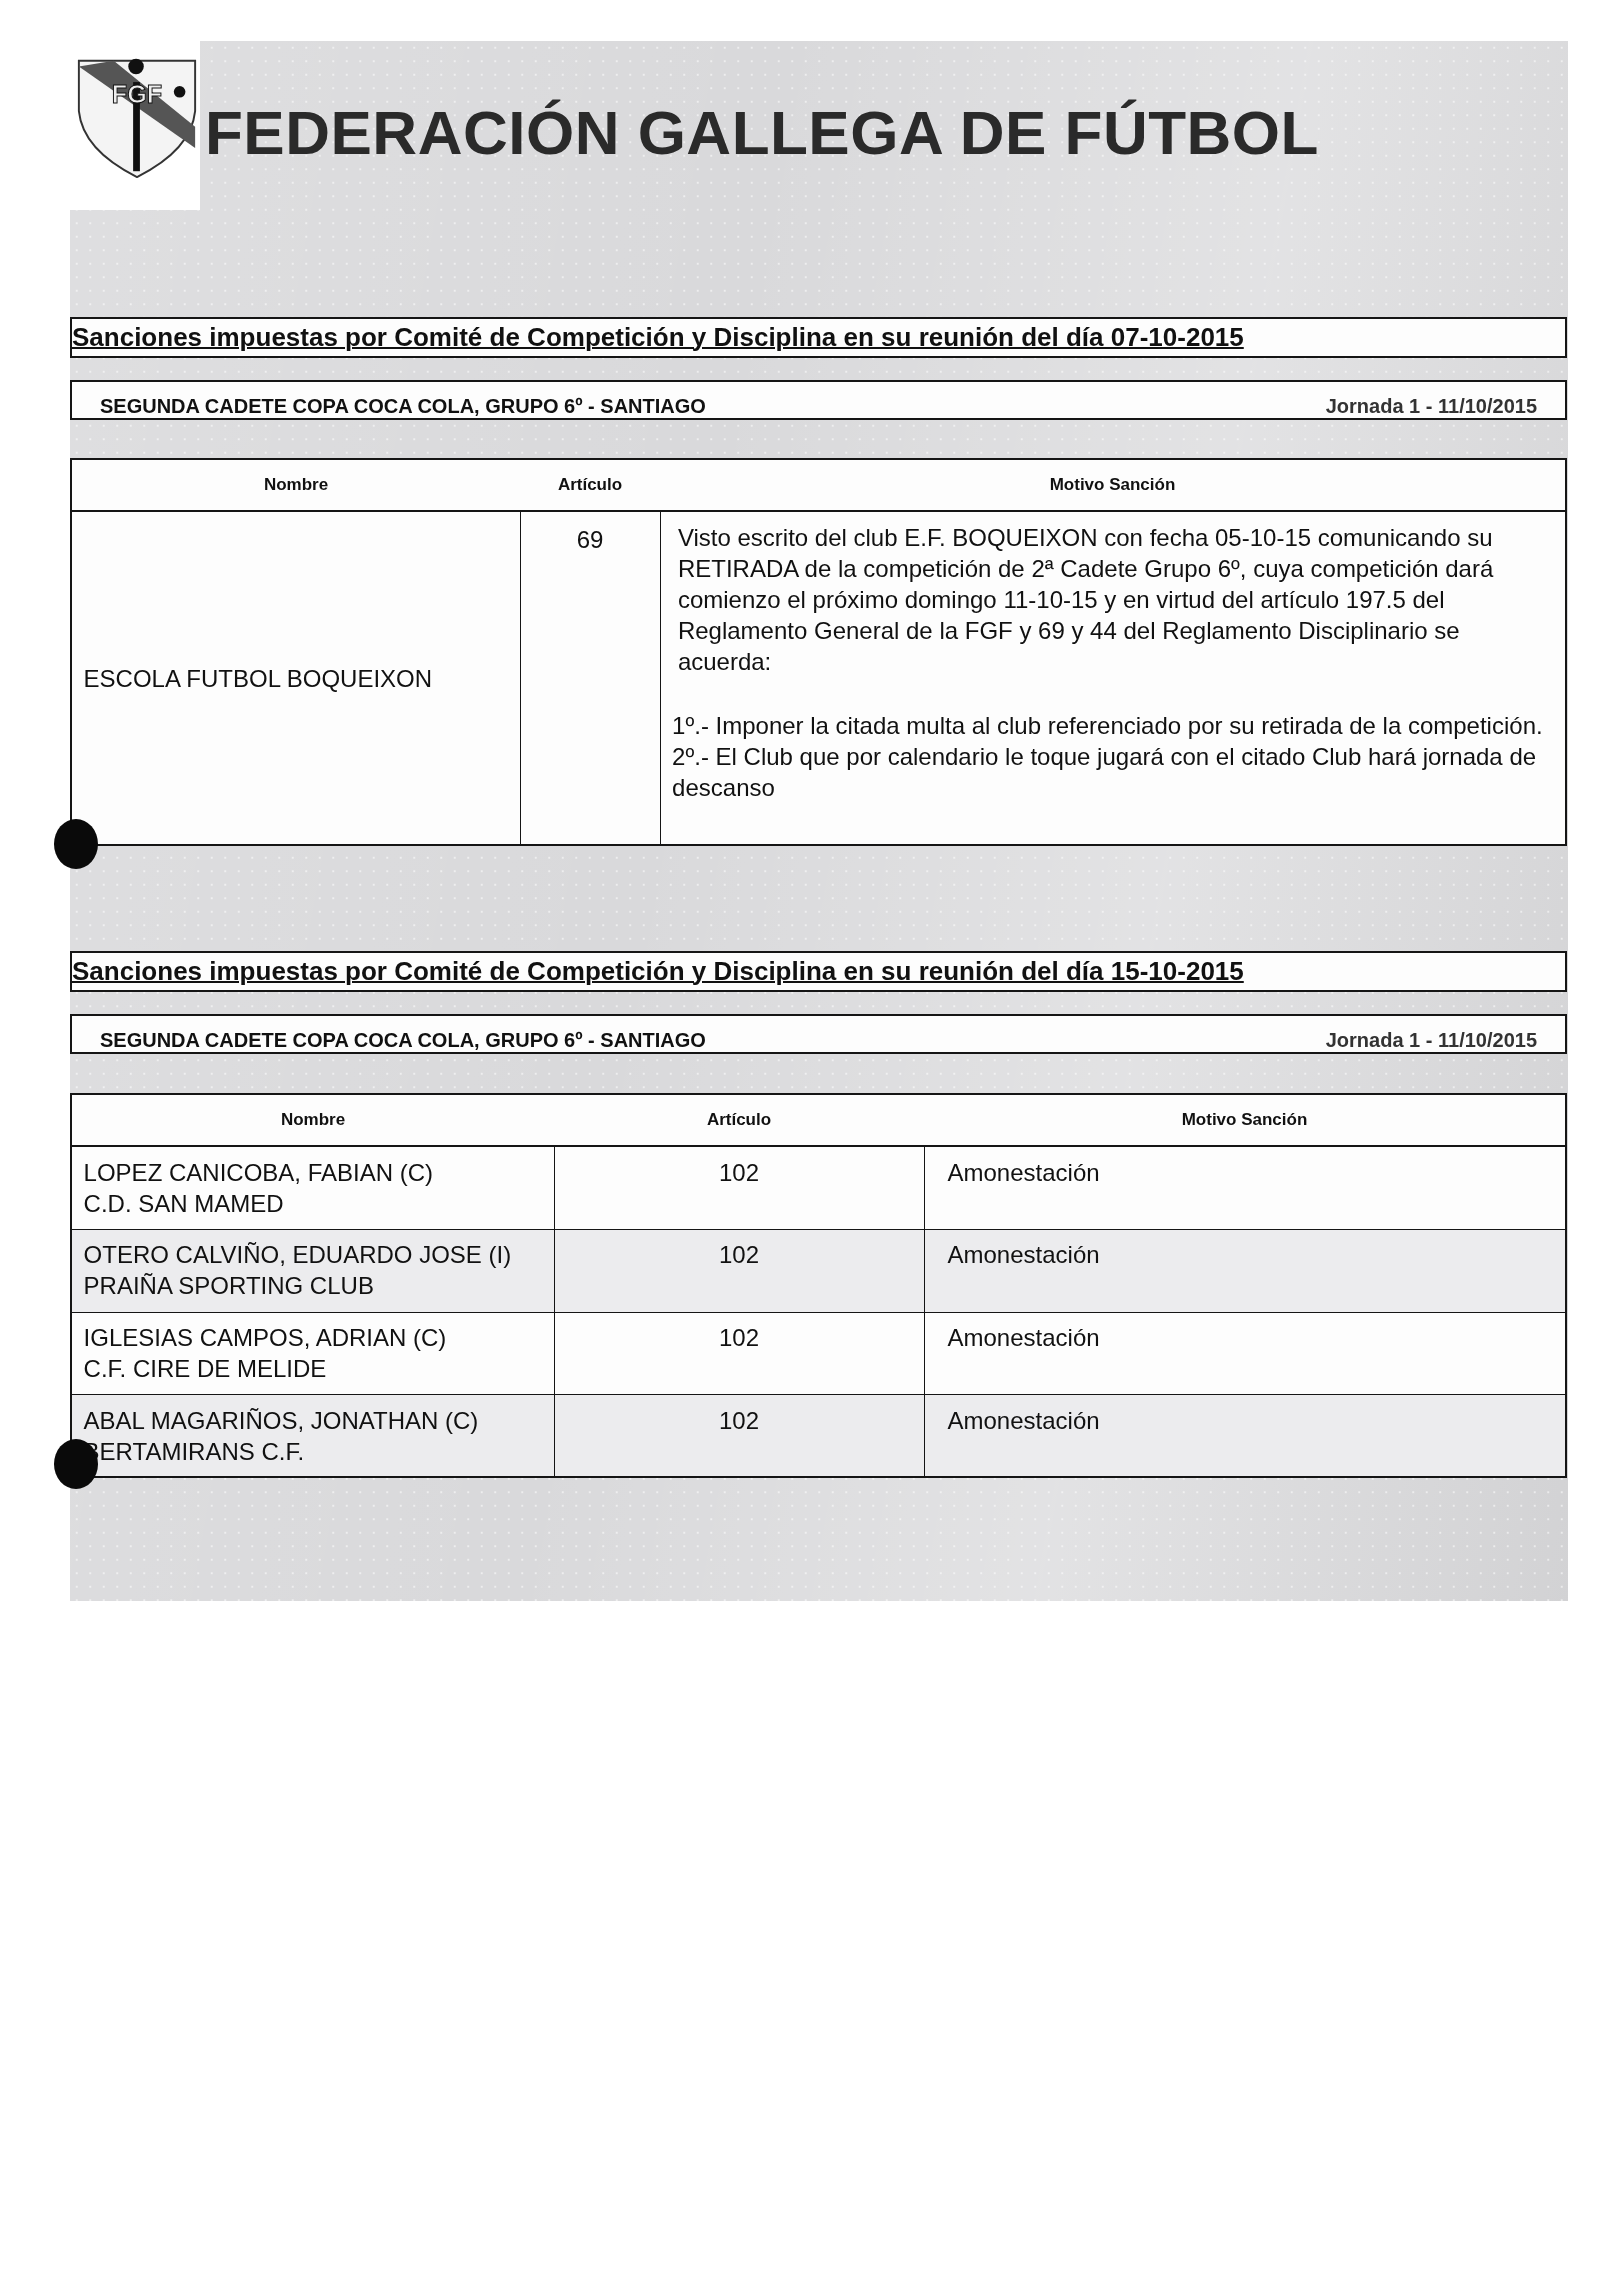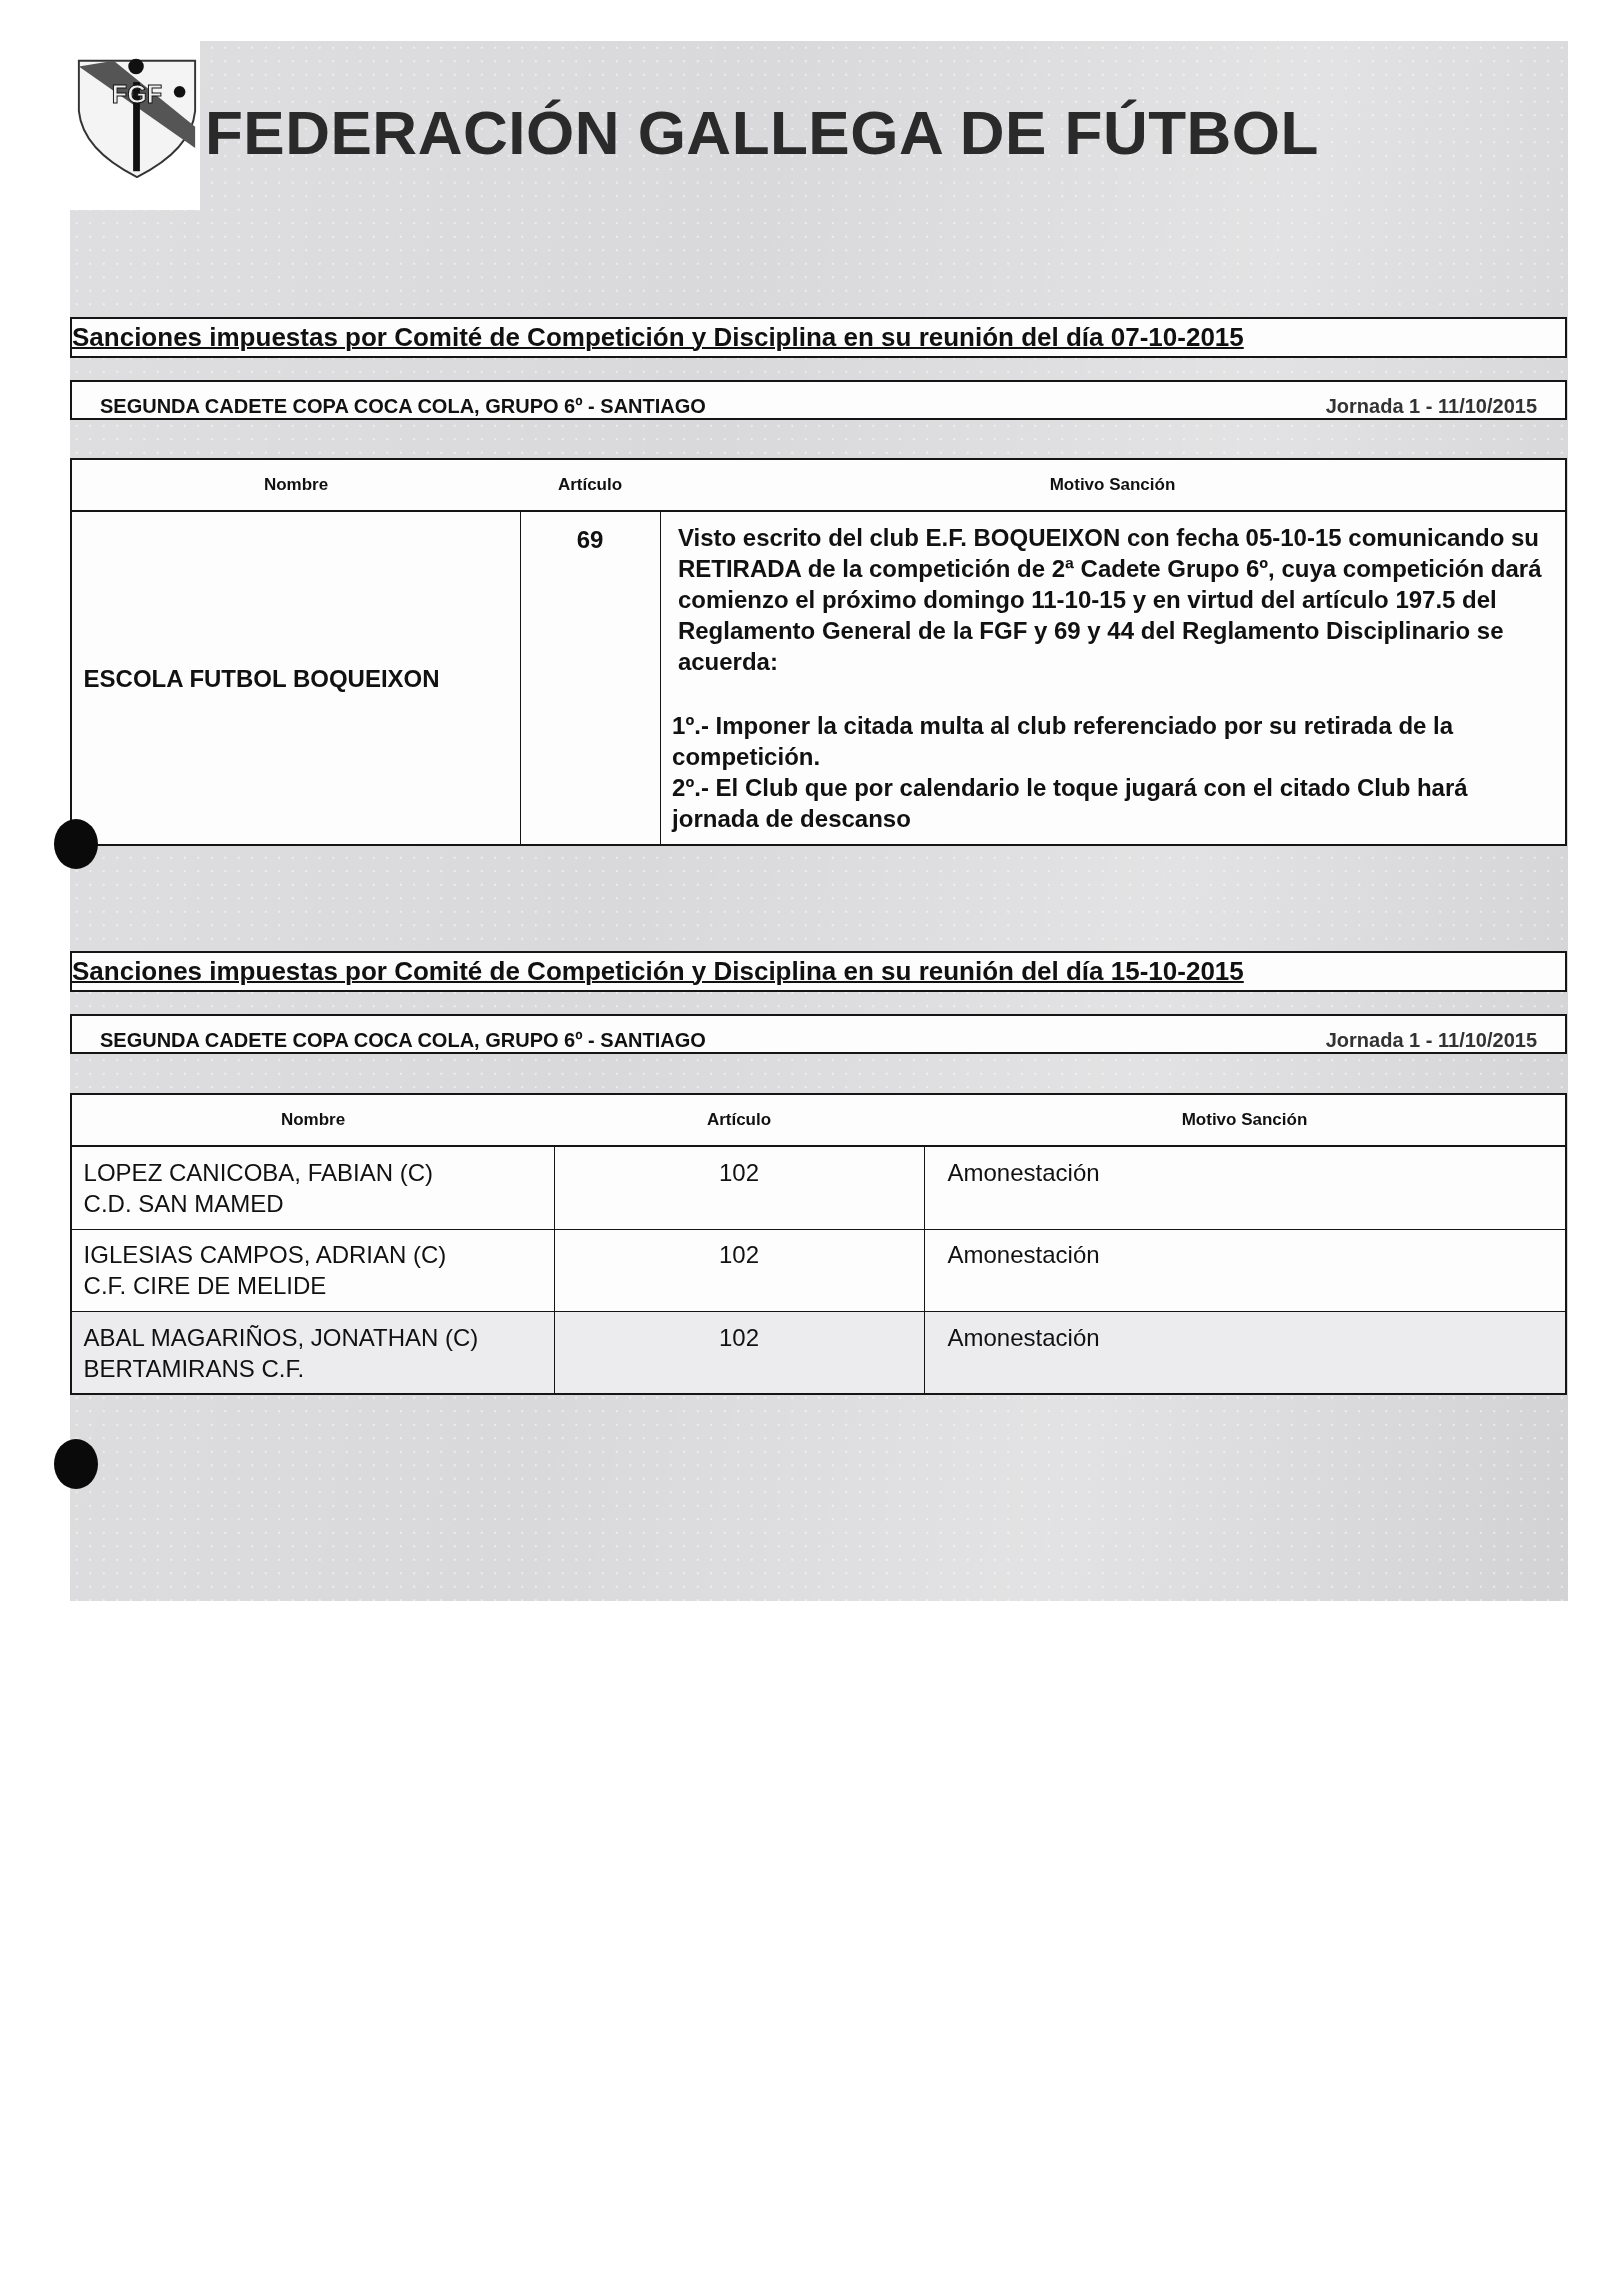--- a/index.html
+++ b/index.html
@@ -31,21 +31,21 @@
   .meeting-bar span { text-decoration: underline; text-decoration-thickness: 1.9px; }
   .comp-bar { height: 40px; font-weight: bold; font-size: 20px; line-height: 48px; padding: 0 28px; }
   .comp-bar .left { float: left; }
   .comp-bar .right { float: right; color: #333; }
   table.sanc {
     position: absolute; left: 70px; width: 1497px; border-collapse: collapse;
     background: #fdfdfd; font-size: 24px; border: 2.9px solid #151515;
   }
   table.sanc th { font-weight: bold; font-size: 17px; height: 48px; text-align: center; border-bottom: 2.9px solid #151515; }
   table.sanc td { border: 1.9px solid #151515; vertical-align: top; padding: 9.7px 11.6px; line-height: 31px; }
-  .t1 th, .t1 td { border-left: none; border-right: none; font-weight: bold; }
+  .t1 th, .t1 td { border-left: none; border-right: none; }
   .t1 td.art { text-align: center; padding-top: 11.6px; }
   .t1 td.name { vertical-align: middle; }
   .t2 td.art { text-align: center; }
   .t2 tr.shade td { background: #ececee; }
   .punch { position: absolute; width: 44px; height: 50px; border-radius: 50%; background: #0a0a0a; }
 </style>
 </head>
 <body>
 
 <div class="sheet"></div>
@@ -119,20 +119,28 @@
   </thead>
   <tbody>
     <tr style="height:83px;">
       <td>
           <div>LOPEZ CANICOBA, FABIAN (C)</div>
           <div>C.D. SAN MAMED</div>
         </td>
       <td class="art">102</td>
       <td style="padding-left:23px;">Amonestación</td>
     </tr>
+    <tr class="shade" style="height:83px;">
+      <td>
+          <div>OTERO CALVIÑO, EDUARDO JOSE (I)</div>
+          <div>PRAIÑA SPORTING CLUB</div>
+        </td>
+      <td class="art">102</td>
+      <td style="padding-left:23px;">Amonestación</td>
+    </tr>
     <tr style="height:66px;">
       <td>
           <div>IGLESIAS CAMPOS, ADRIAN (C)</div>
           <div>C.F. CIRE DE MELIDE</div>
         </td>
       <td class="art">102</td>
       <td style="padding-left:23px;">Amonestación</td>
     </tr>
     <tr class="shade" style="height:83px;">
       <td>

